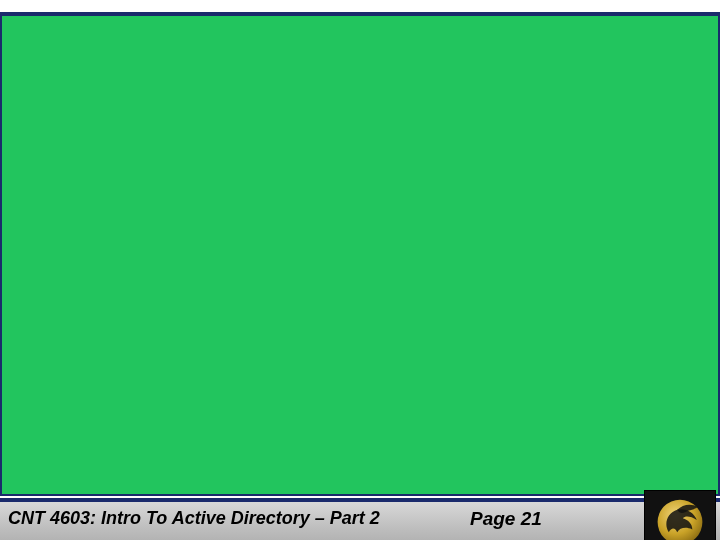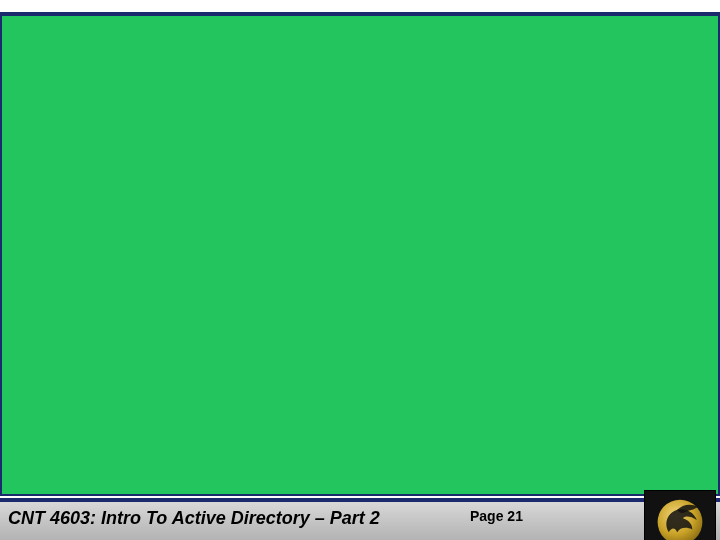--- a/index.html
+++ b/index.html
@@ -60,22 +60,23 @@
     font-size: 18px;
     font-weight: bold;
     font-style: italic;
     color: #000;
     white-space: nowrap;
   }
   .footer-page {
     position: absolute;
     left: 470px;
     top: 6px;
-    font-size: 14px;
+    font-size: 19px;
     font-weight: bold;
+    font-style: italic;
     color: #000;
   }
   .logo-wrap {
     position: absolute;
     right: 4px;
     bottom: 0;
     width: 72px;
     height: 62px;
     background: #111;
     border: 1px solid #000;

